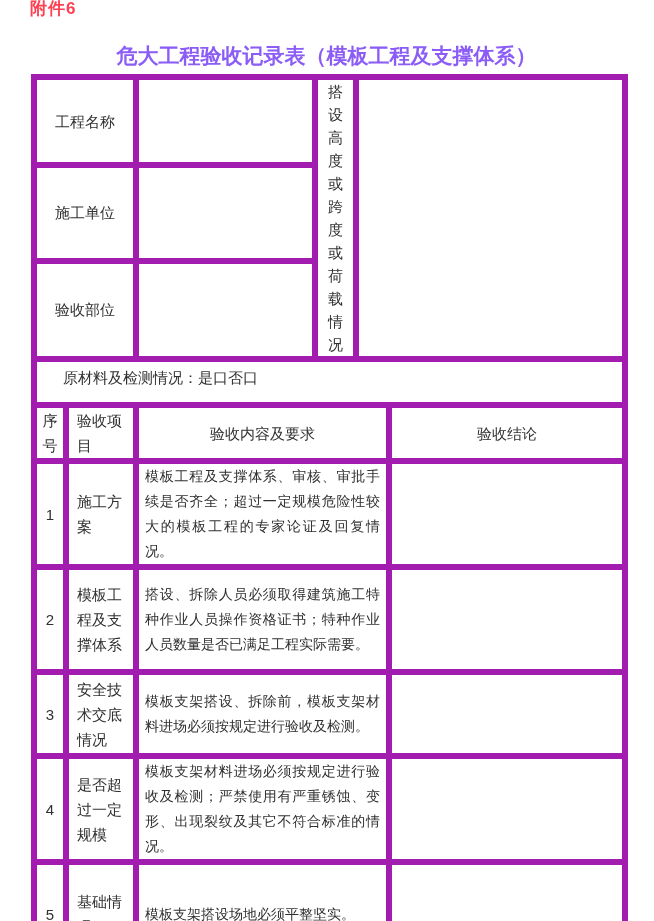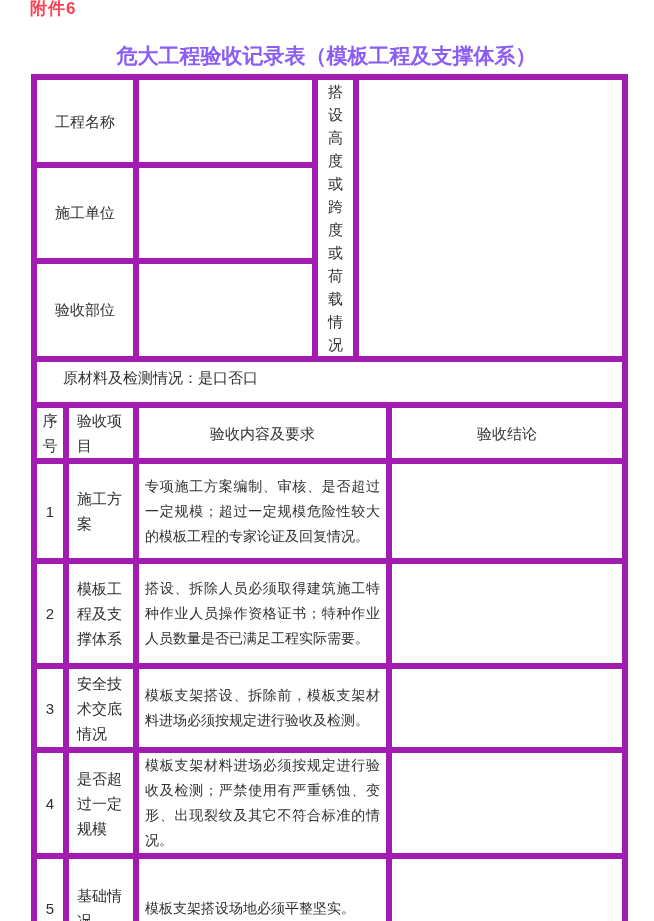--- a/index.html
+++ b/index.html
@@ -117,21 +117,21 @@
     </th>
     <th colspan="3">验收内容及要求</th>
     <th>验收结论</th>
   </tr>
 
   <tr class="r-c1">
     <td>1</td>
     <td>
       <div class="wrap3">施工方案</div>
     </td>
-    <td colspan="3" class="content-cell">专项施工方案编制、审核、是否超过一定规模；超过一定规模危险性较大的模板工程的专家论证及回复情况。</td>
+    <td colspan="3" class="content-cell">模板工程及支撑体系、审核、审批手续是否齐全；超过一定规模危险性较大的模板工程的专家论证及回复情况。</td>
     <td></td>
   </tr>
   <tr class="r-c2">
     <td>2</td>
     <td>
       <div class="wrap3">模板工程及支撑体系</div>
     </td>
     <td colspan="3" class="content-cell">搭设、拆除人员必须取得建筑施工特种作业人员操作资格证书；特种作业人员数量是否已满足工程实际需要。</td>
     <td></td>
   </tr>

